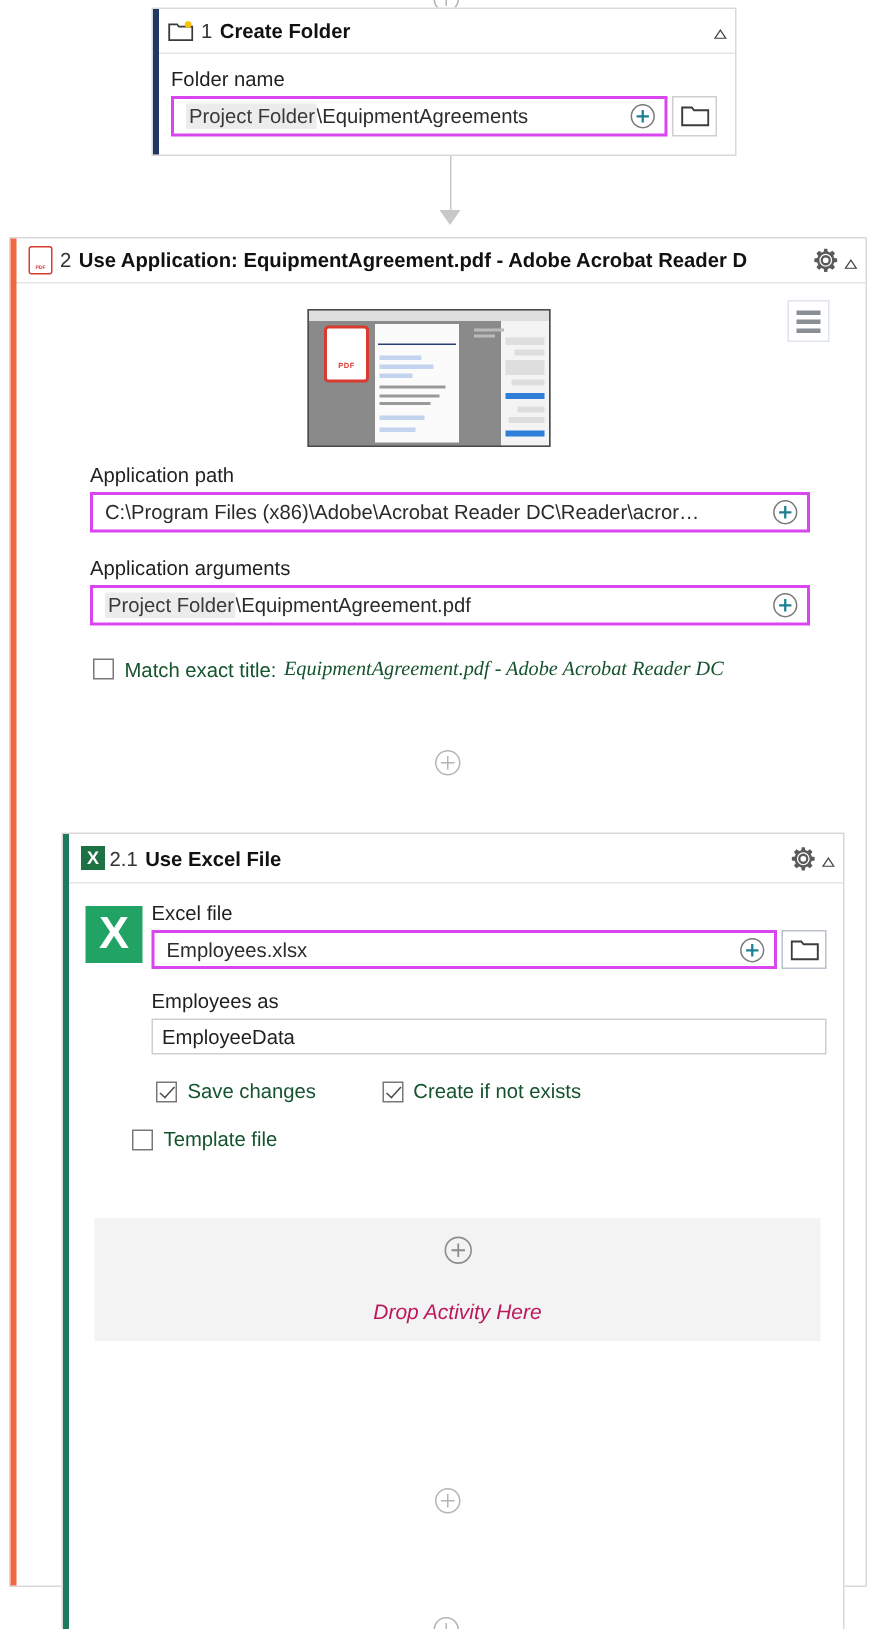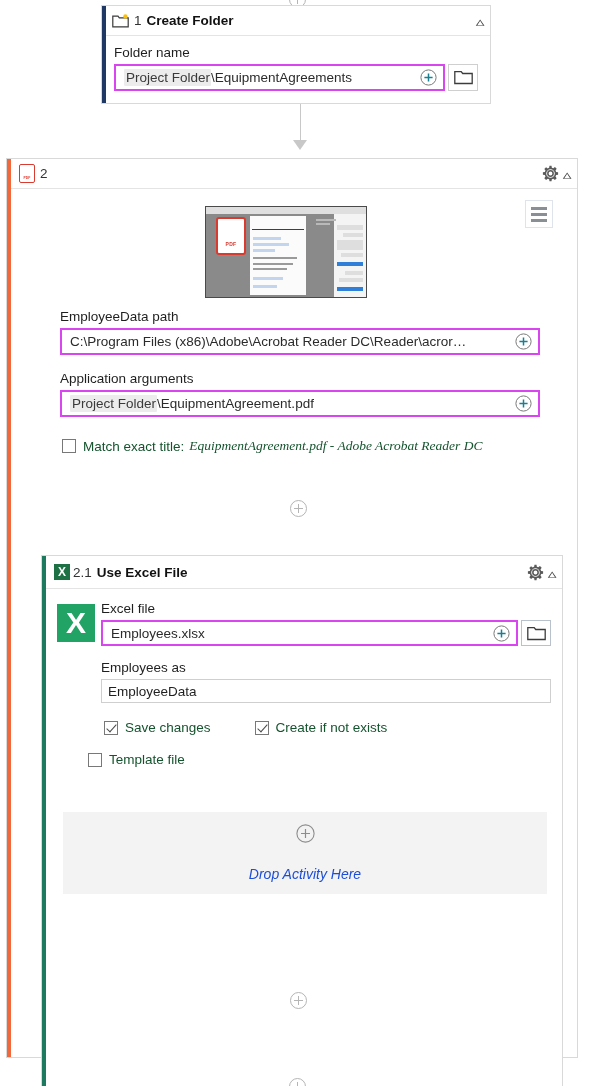--- a/index.html
+++ b/index.html
@@ -193,21 +193,21 @@
   .drop {
     background: #f3f3f3;
     display: flex;
     flex-direction: column;
     align-items: center;
     justify-content: center;
   }
   .drop-lab {
     font-style: italic;
     font-size: 14px;
-    color: #1d4ed8;
+    color: #be185d;
     margin-top: 20px;
   }
 
   
   .thumb {
     position: absolute;
     border: 1px solid #4a4a4a;
     background: #8a8a8a;
     box-sizing: border-box;
     overflow: hidden;
@@ -346,20 +346,21 @@
 
 <div class="card" style="left:6px; top:158px; width:572px; height:900px;">
   <div class="card-accent" style="background:#f1683c;"></div>
 
   <div class="card-head" style="padding-left:12px;">
     <span class="pdf-sm">
       <span class="g"></span>
         <span class="w">PDF</span>
     </span>
     <span class="seq">2</span>
+    <span class="ttl">Use Application: EquipmentAgreement.pdf - Adobe Acrobat Reader D</span>
     <span class="head-right" style="gap:4px;">
       <span style="display:flex;">
         <svg width="19" height="19" viewBox="0 0 20 20">
           <path fill="#5a5a5a" d="M10 6.4a3.6 3.6 0 100 7.2 3.6 3.6 0 000-7.2zm0 5.6a2 2 0 110-4 2 2 0 010 4z"></path>
           <path fill="#5a5a5a" d="M18 11.3v-2.6l-2.1-.35a6.2 6.2 0 00-.63-1.52l1.24-1.73-1.84-1.84-1.73 1.24a6.2 6.2 0 00-1.52-.63L11.07 1.9H8.93l-.35 2.1a6.2 6.2 0 00-1.52.63L5.33 3.39 3.49 5.23l1.24 1.73a6.2 6.2 0 00-.63 1.52L2 8.7v2.6l2.1.35c.14.54.36 1.05.63 1.52l-1.24 1.73 1.84 1.84 1.73-1.24c.47.27.98.49 1.52.63l.35 2.1h2.14l.35-2.1c.54-.14 1.05-.36 1.52-.63l1.73 1.24 1.84-1.84-1.24-1.73c.27-.47.49-.98.63-1.52L18 11.3zm-8 3.2a4.5 4.5 0 110-9 4.5 4.5 0 010 9z"></path>
         </svg>
       </span>
       <span class="chev">▵</span>
     </span>
   </div>
@@ -393,21 +394,21 @@
     </div>
   </div>
 
   <div class="hamburger" style="left:518px; top:41px;">
     <span></span>
       <span></span>
       <span></span>
   </div>
 
   <div style="position:absolute; left:53px; top:150px; width:480px;">
-    <div class="fld-label">EmployeeData path</div>
+    <div class="fld-label">Application path</div>
     <div class="inp-wrap">
       <div class="inp">
         <span class="txt">C:\Program Files (x86)\Adobe\Acrobat Reader DC\Reader\acror…</span>
         <span class="plus-btn">
           <svg width="17" height="17" viewBox="0 0 17 17">
             <circle cx="8.5" cy="8.5" r="7.6" fill="none" stroke="#7a7a7a" stroke-width="1"></circle>
             <path d="M8.5 4.4 V12.6 M4.4 8.5 H12.6" stroke="#1a7f91" stroke-width="1.5"></path>
           </svg>
         </span>
       </div>

